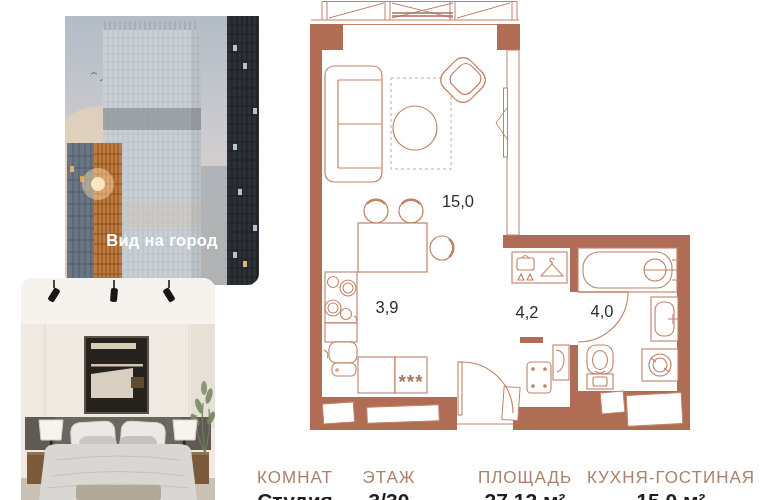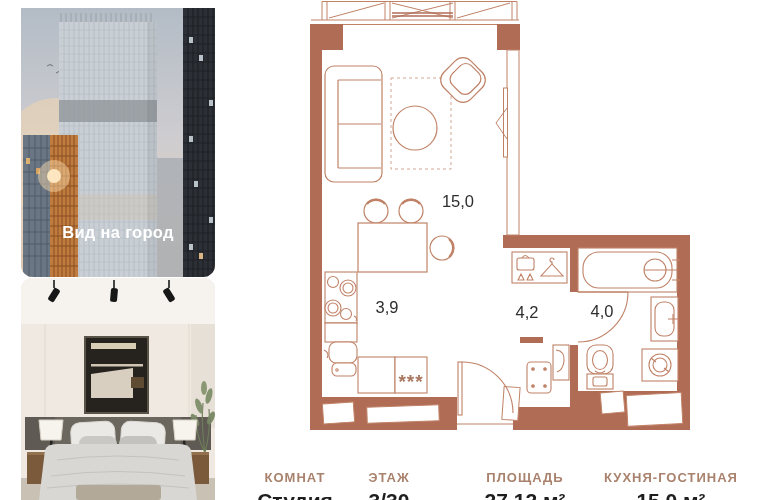--- a/index.html
+++ b/index.html
@@ -1,23 +1,23 @@
 <!DOCTYPE html>
 <html><head>
 <meta charset="utf-8">
 <style>
   html,body{margin:0;padding:0;background:#fff;}
   .screen{position:relative;width:770px;height:500px;overflow:hidden;background:#fff;
           font-family:"Liberation Sans","DejaVu Sans",sans-serif;}
   .photo{position:absolute;left:21px;width:194px;overflow:hidden;background:#ddd;cursor:pointer;}
-  .photo-city{top:8px;height:269px;border-radius:0 0 12px 12px;}
+  .photo-city{top:16px;height:269px;border-radius:0 0 12px 12px;margin-left:44px;}
   .photo-bedroom{top:278px;height:222px;border-radius:12px 12px 0 0;}
   .plan{position:absolute;left:296px;top:0;width:404px;height:470px;}
   .info-col{position:absolute;top:472px;transform:translateX(-50%);text-align:center;white-space:nowrap;}
-  .info-label{font-size:13px;letter-spacing:1px;color:#a9826d;line-height:12px;font-weight:bold;}
+  .info-label{font-size:17px;letter-spacing:1px;color:#a9826d;line-height:12px;}
   .info-value{margin-top:6px;font-size:21px;font-weight:700;color:#1e1e1e;line-height:22px;}
   .caption{font-weight:600;letter-spacing:.3px;}
   svg{display:block;}
 </style>
 </head>
 <body>
 
 <div class="screen">
 
   <div class="photo photo-city">

